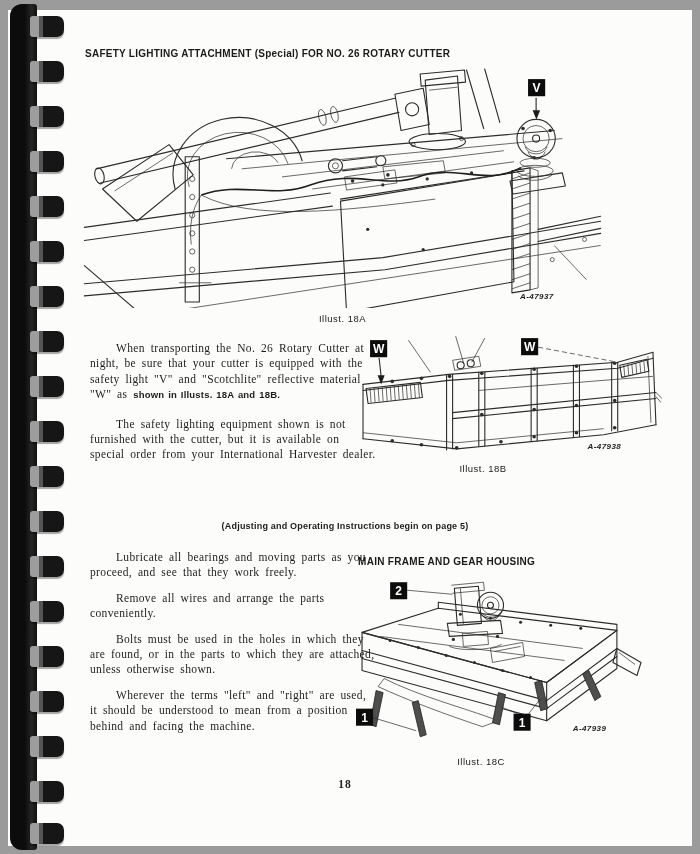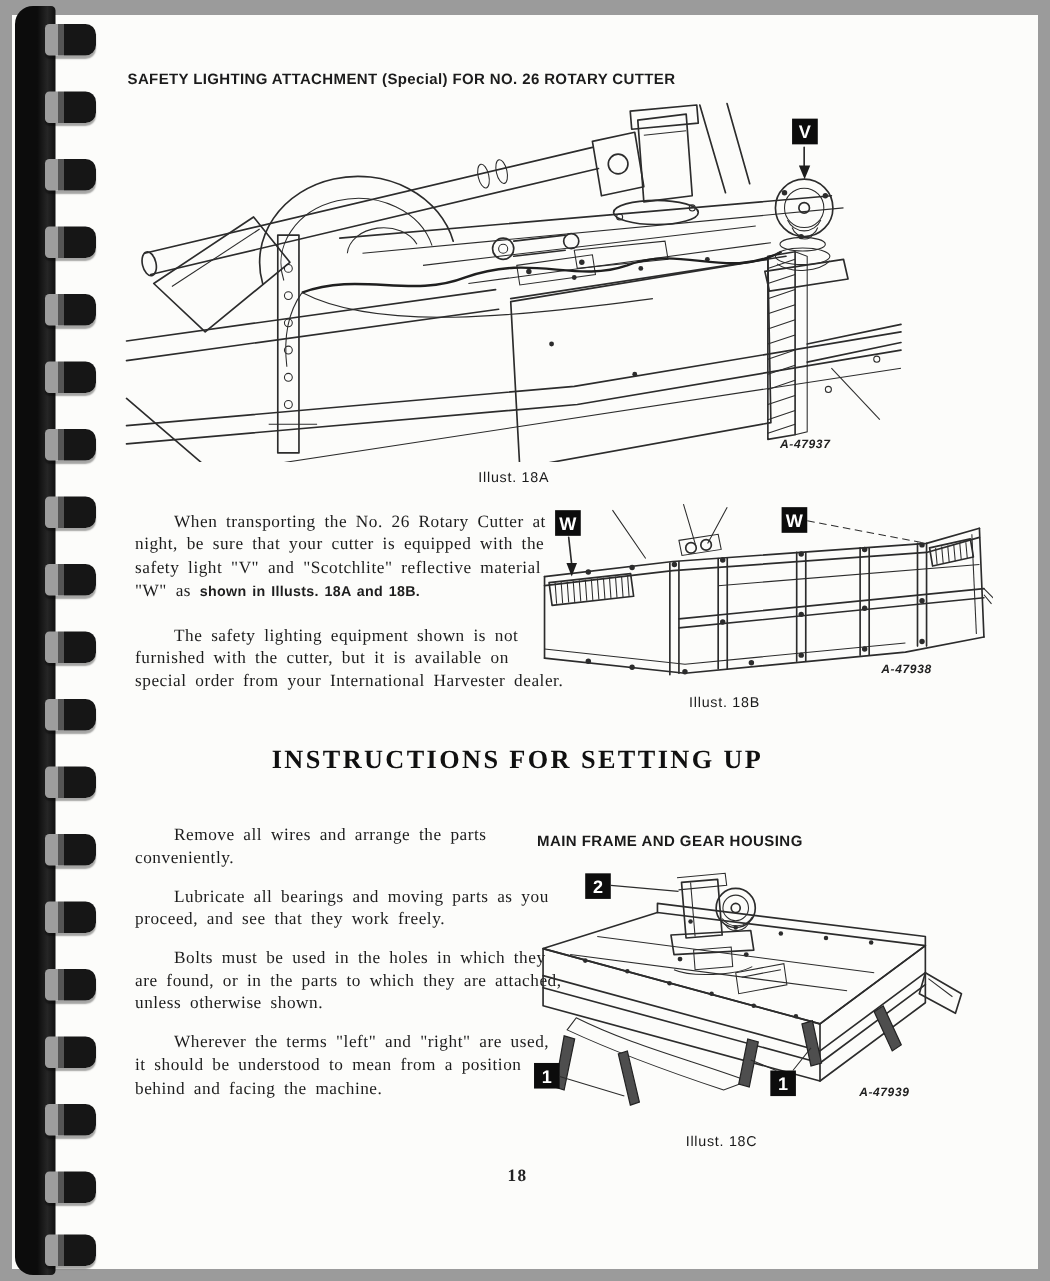--- a/index.html
+++ b/index.html
@@ -246,25 +246,25 @@
       <g>
         <rect class="lbl-box" x="160" y="6" width="17" height="17"></rect>
         <text class="lbl-txt" x="168.5" y="19" text-anchor="middle">W</text>
         <path class="thin" style="stroke-dasharray:5 3;" d="M177,15 L256,30"></path>
       </g>
       <text class="fig-no" x="226" y="116">A-47938</text>
     </svg>
     <div class="fig-caption" style="top:131px;padding-right:56px;box-sizing:border-box;">Illust. 18B</div>
   </div>
 
-  <div class="big-head" style="top:486px;">INSTRUCTIONS FOR SETTING UP</div>
+  <div class="sub-head" style="top:511px;">(Adjusting and Operating Instructions begin on page 5)</div>
 
   <div class="bodycol" style="left:62px;top:540px;width:287px;">
+    <p>Lubricate all bearings and moving parts as you proceed, and see that they work freely.</p>
     <p>Remove all wires and arrange the parts conveniently.</p>
-    <p>Lubricate all bearings and moving parts as you proceed, and see that they work freely.</p>
     <p>Bolts must be used in the holes in which they are found, or in the parts to which they are attached, unless otherwise shown.</p>
     <p>Wherever the terms "left" and "right" are used, it should be understood to mean from a position behind and facing the machine.</p>
   </div>
 
   <div class="col-head" style="left:350px;top:546px;">MAIN FRAME AND GEAR HOUSING</div>
 
   <div class="figure" style="left:342px;top:568px;width:296px;height:196px;">
     <svg viewBox="0 0 295 175" width="296" height="176">
 
       <path class="ln" d="M104,10 L128,8 L131,45 L107,47 Z"></path>

